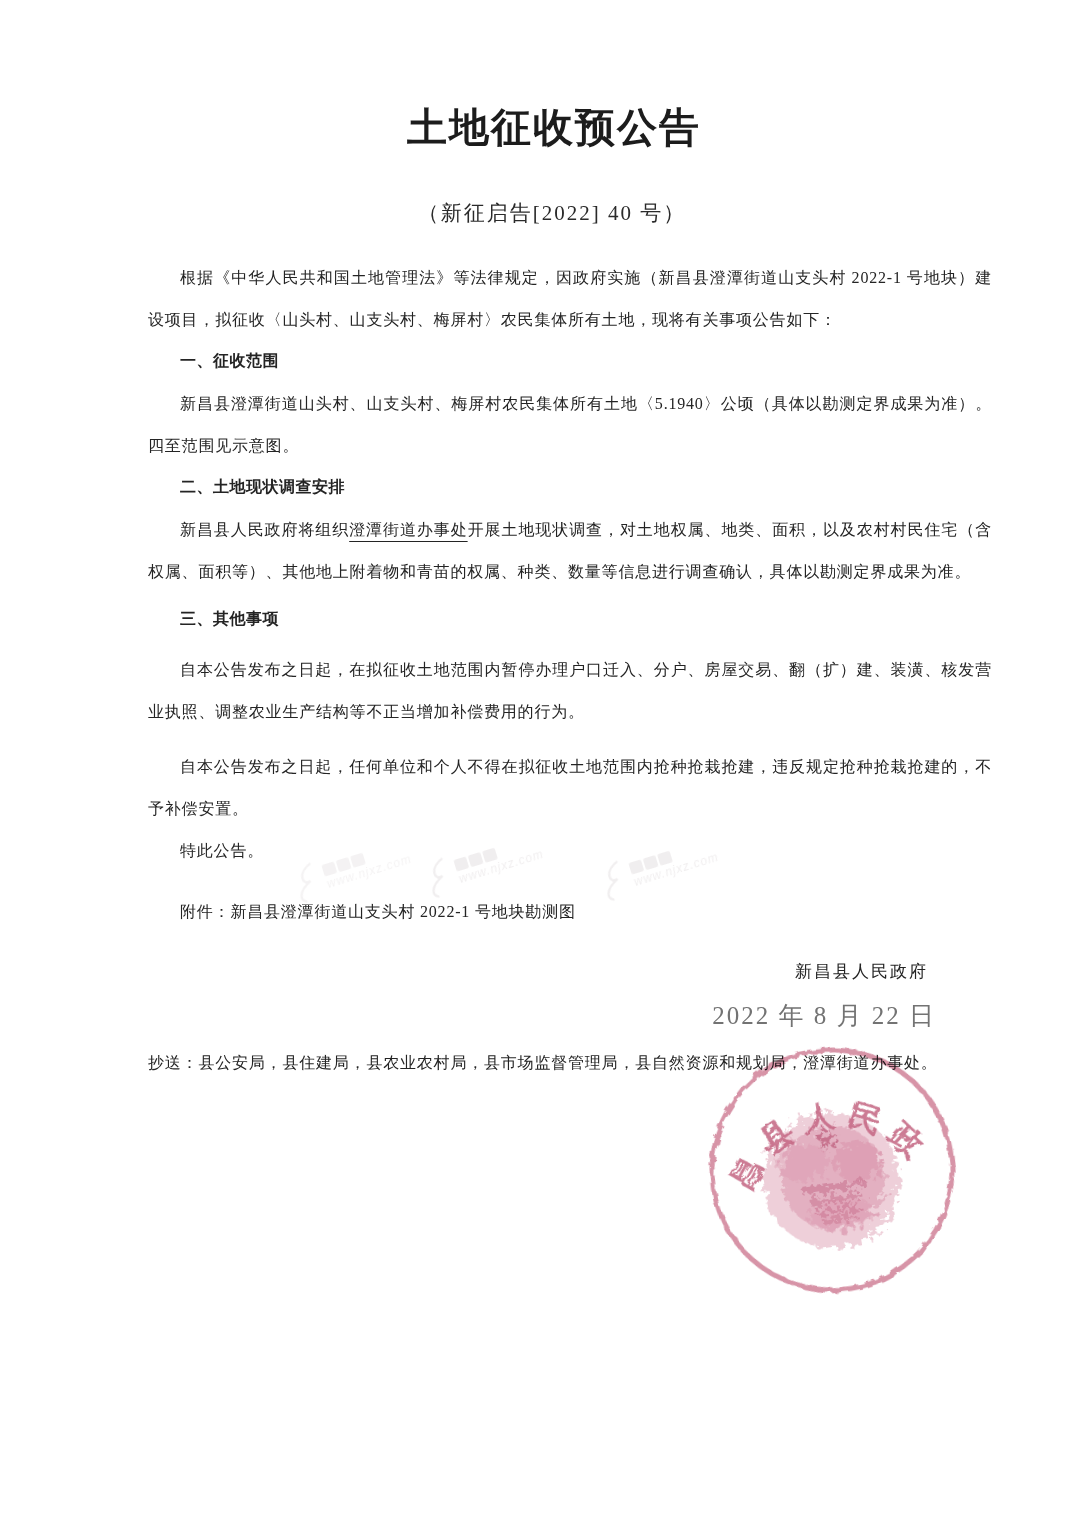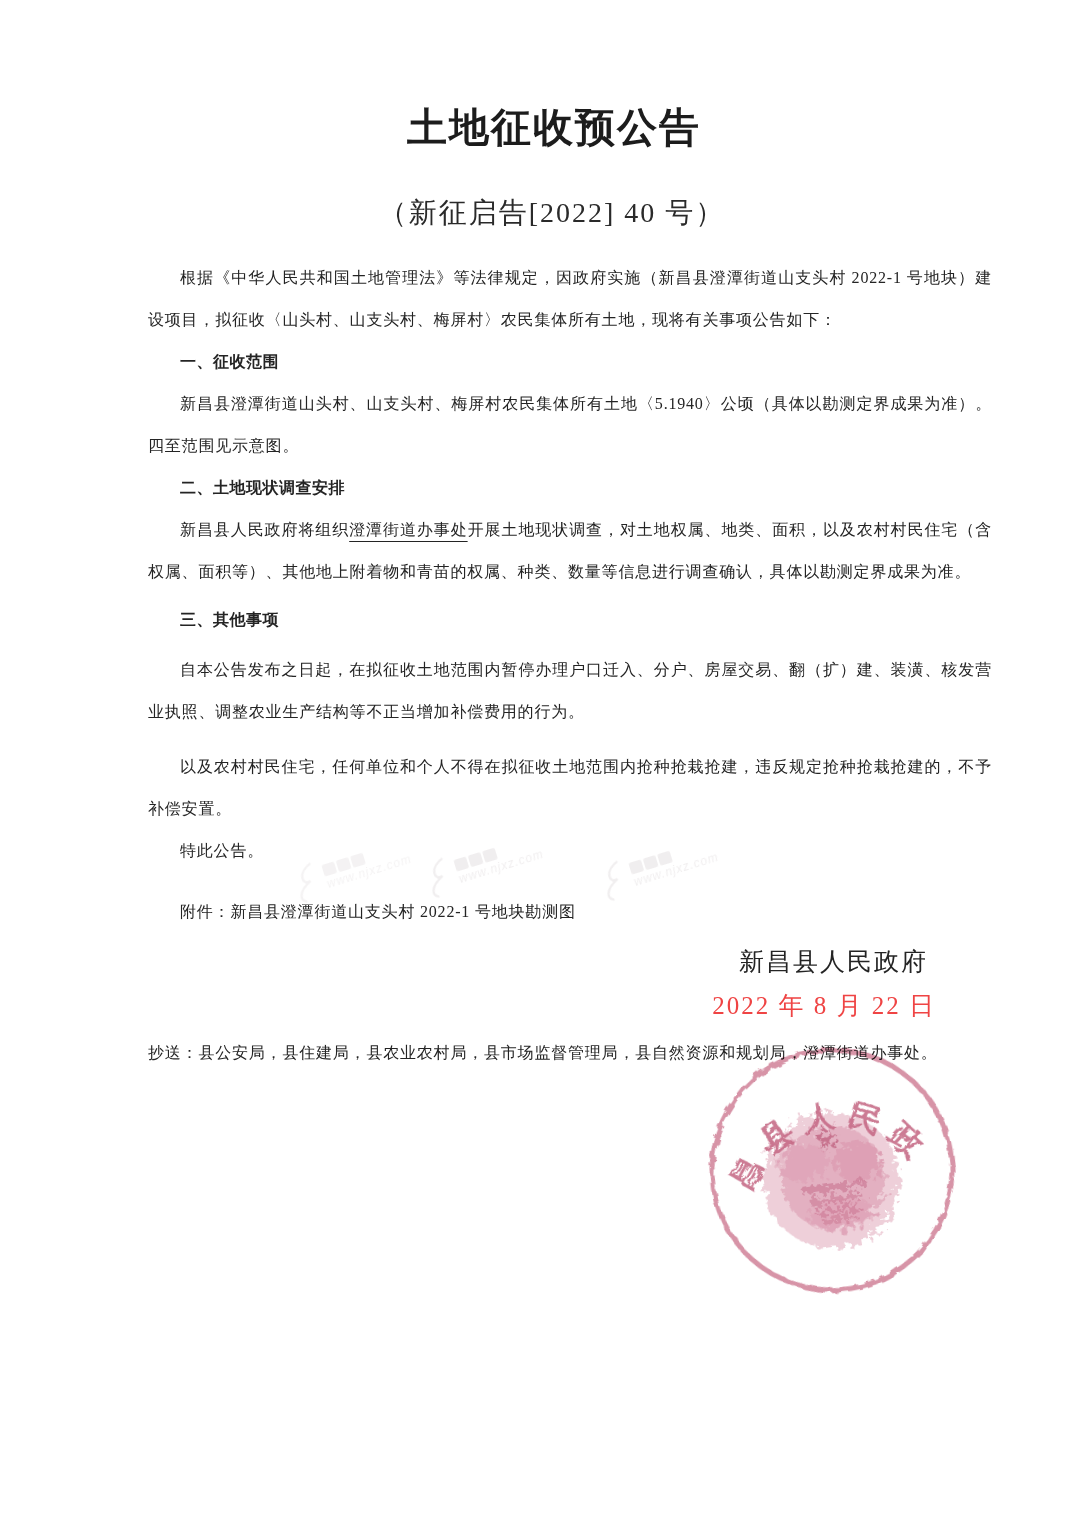--- a/index.html
+++ b/index.html
@@ -22,60 +22,60 @@
     position:relative;left:-16px;
     text-align:center;
     font-size:40px;line-height:48px;
     font-weight:700;color:#1c1c1c;
     letter-spacing:2px;
   }
   .doc-number{
     margin-top:47px;
     position:relative;left:-18px;
     text-align:center;
-    font-size:28px;line-height:28px;
+    font-size:21px;line-height:28px;
     letter-spacing:2px;color:#2a2a2a;
   }
   .body-text{margin-top:30px;}
   .body-text p{
     margin:0;
     font-size:16px;
     line-height:42px;
     letter-spacing:0.8px;
     text-align:justify;
     color:#242424;
   }
   p.indent{text-indent:2em;}
   p.sec-heading{
     text-indent:2em;
-    font-family:Liberation Serif, serif;
+    font-family:Liberation Mono, monospace;
     font-weight:700;
     letter-spacing:0.5px;
   }
   .u-office{
     text-decoration:underline;
     text-underline-offset:6px;
   }
   p.gap-before{margin-top:12px;}
   p.h3-gap{margin-top:6px;}
   p.p3-gap{margin-top:9px;font-family:Liberation Mono, monospace;}
   p.attachment{margin-top:19px;text-indent:2em;}
   .sig-line{
-    margin-top:8px;
+    margin-top:18px;
     text-align:right;
     padding-right:64px;
-    font-size:25px;line-height:42px;
+    font-size:17px;line-height:42px;
     letter-spacing:2px;color:#242424;
   }
   .date-line{
     margin-top:2px;
     text-align:right;
     padding-right:56px;
     font-size:25px;line-height:42px;
-    letter-spacing:2px;color:#ef4444;
+    letter-spacing:2px;color:#737373;
   }
   p.cc-line{margin-top:5px;font-family:Liberation Serif, serif;}
 
   
   .wm{
     position:absolute;
     display:flex;align-items:center;gap:6px;
     transform:rotate(-17deg);
     opacity:0.12;
     filter:blur(0.6px);
@@ -153,21 +153,21 @@
       <p class="indent">根据《中华人民共和国土地管理法》等法律规定，因政府实施（新昌县澄潭街道山支头村 2022-1 号地块）建设项目，拟征收〈山头村、山支头村、梅屏村〉农民集体所有土地，现将有关事项公告如下：</p>
 
       <p class="sec-heading">一、征收范围</p>
       <p class="indent">新昌县澄潭街道山头村、山支头村、梅屏村农民集体所有土地〈5.1940〉公顷（具体以勘测定界成果为准）。四至范围见示意图。</p>
 
       <p class="sec-heading">二、土地现状调查安排</p>
       <p class="indent"><span>新昌县人民政府将组织</span><span class="u-office">澄潭街道办事处</span><span>开展土地现状调查，对土地权属、地类、面积，以及农村村民住宅（含权属、面积等）、其他地上附着物和青苗的权属、种类、数量等信息进行调查确认，具体以勘测定界成果为准。</span></p>
 
       <p class="sec-heading h3-gap">三、其他事项</p>
       <p class="indent p3-gap">自本公告发布之日起，在拟征收土地范围内暂停办理户口迁入、分户、房屋交易、翻（扩）建、装潢、核发营业执照、调整农业生产结构等不正当增加补偿费用的行为。</p>
-      <p class="indent gap-before">以及农村村民住宅，任何单位和个人不得在拟征收土地范围内抢种抢栽抢建，违反规定抢种抢栽抢建的，不予补偿安置。</p>
+      <p class="indent gap-before">自本公告发布之日起，任何单位和个人不得在拟征收土地范围内抢种抢栽抢建，违反规定抢种抢栽抢建的，不予补偿安置。</p>
       <p class="indent">特此公告。</p>
 
       <p class="attachment">附件：新昌县澄潭街道山支头村 2022-1 号地块勘测图</p>
     </div>
 
     <div class="sig-line">新昌县人民政府</div>
     <div class="date-line">2022 年 8 月 22 日</div>
 
     <div class="body-text" style="margin-top:0;">
       <p class="cc-line">抄送：县公安局，县住建局，县农业农村局，县市场监督管理局，县自然资源和规划局，澄潭街道办事处。</p>

